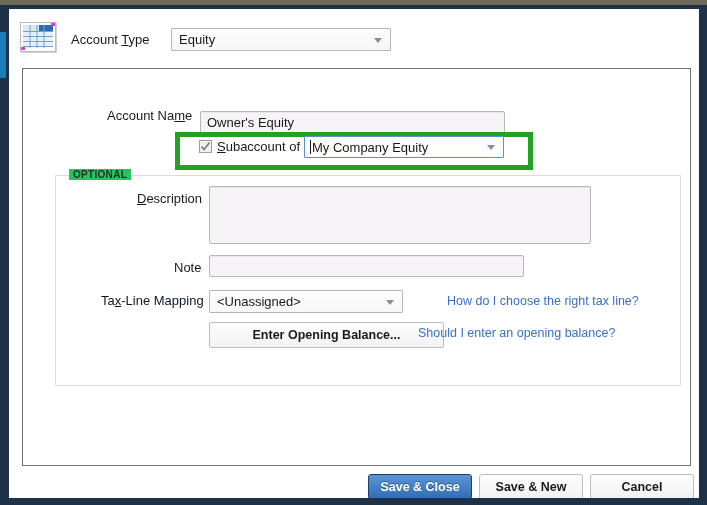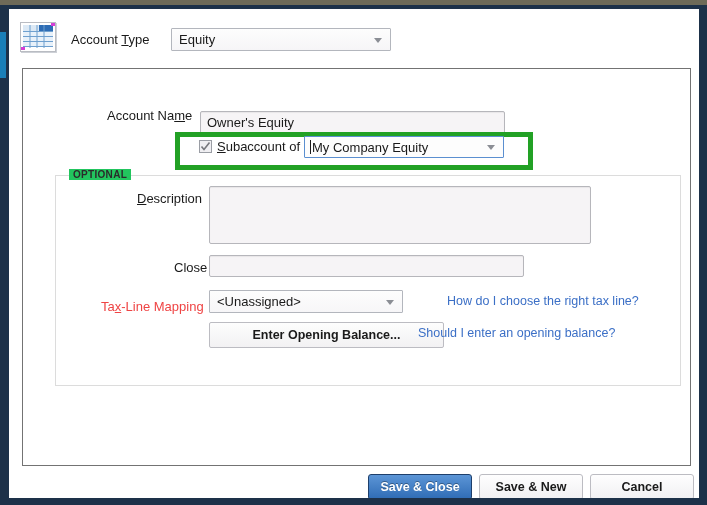--- a/index.html
+++ b/index.html
@@ -273,23 +273,23 @@
     border: 1px solid #b6b6bb;
     box-sizing: border-box;
     border-radius: 2px;
     box-shadow: inset 0 1px 1px rgba(0,0,0,0.06);
   }
 
   
   .lbl-taxline {
     position: absolute;
     left: 78px;
-    top: 230px;
-    font-size: 13px;
-    color: #ef4444;
+    top: 224px;
+    font-size: 13px;
+    color: #0f172a;
     white-space: nowrap;
   }
   .lbl-taxline u { text-decoration: underline; }
   .sel-taxline {
     position: absolute;
     left: 186px;
     top: 221px;
     width: 194px;
     height: 23px;
     background: linear-gradient(#fdfdfd, #f7f6f8);
@@ -452,21 +452,21 @@
         <span class="val">My Company Equity</span>
         <span class="caret"></span>
       </div>
 
       <div class="optional-fieldset"></div>
       <div class="optional-legend">OPTIONAL</div>
 
       <div class="lbl-description"><u>D</u><span>escription</span></div>
       <div class="inp-description"></div>
 
-      <div class="lbl-note">Close</div>
+      <div class="lbl-note">Note</div>
       <div class="inp-note"></div>
 
       <div class="lbl-taxline"><span>Ta</span><u>x</u><span>-Line Mapping</span></div>
 
       <div class="sel-taxline">
         <span class="val">&lt;Unassigned&gt;</span>
         <span class="caret"></span>
       </div>
 
       <div class="link-taxline">How do I choose the right tax line?</div>

